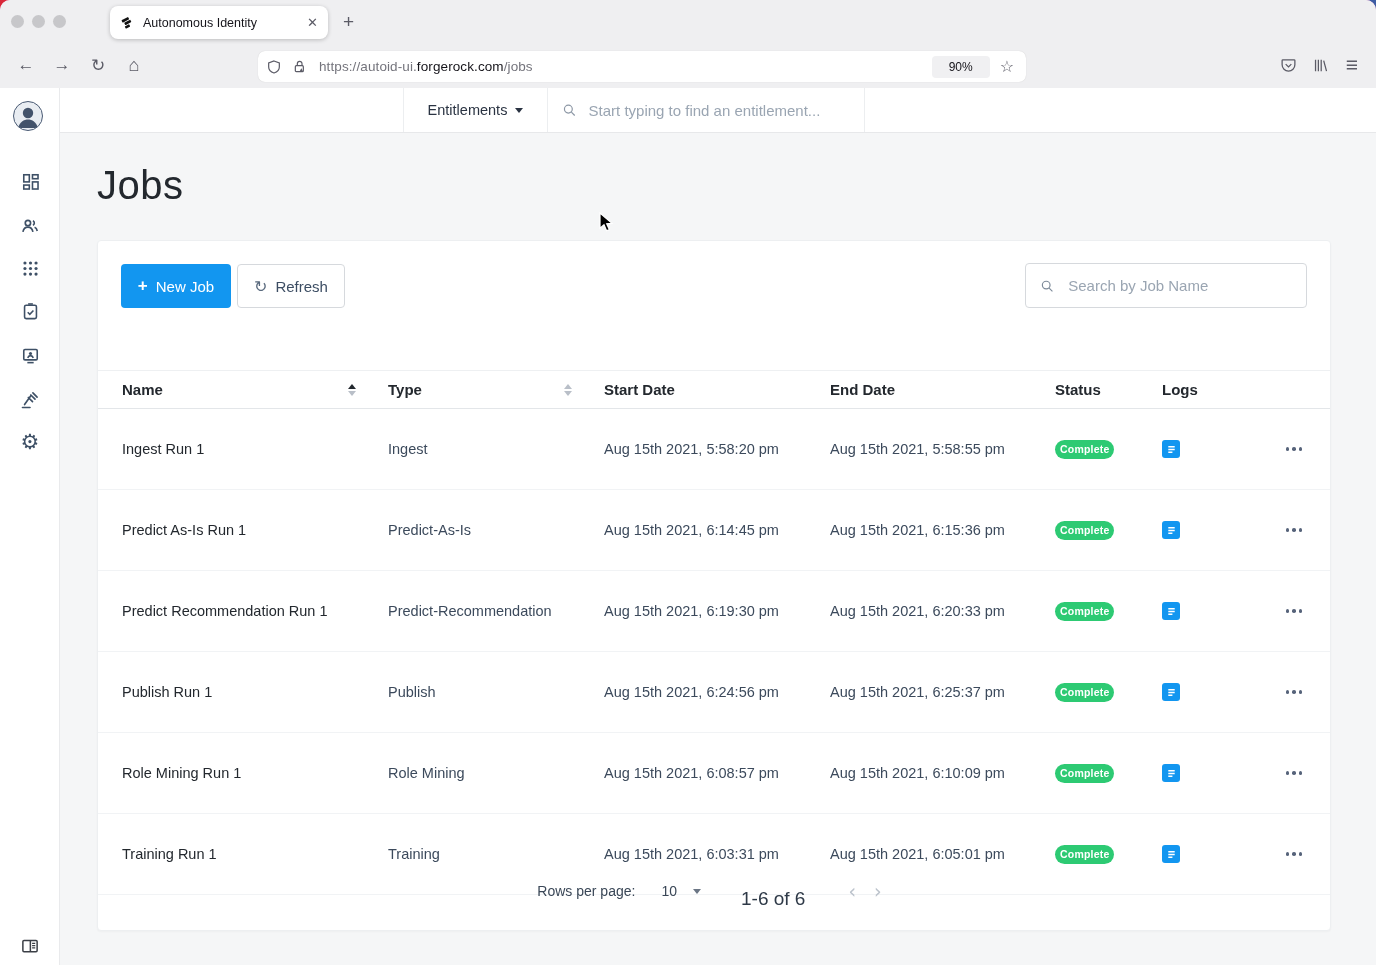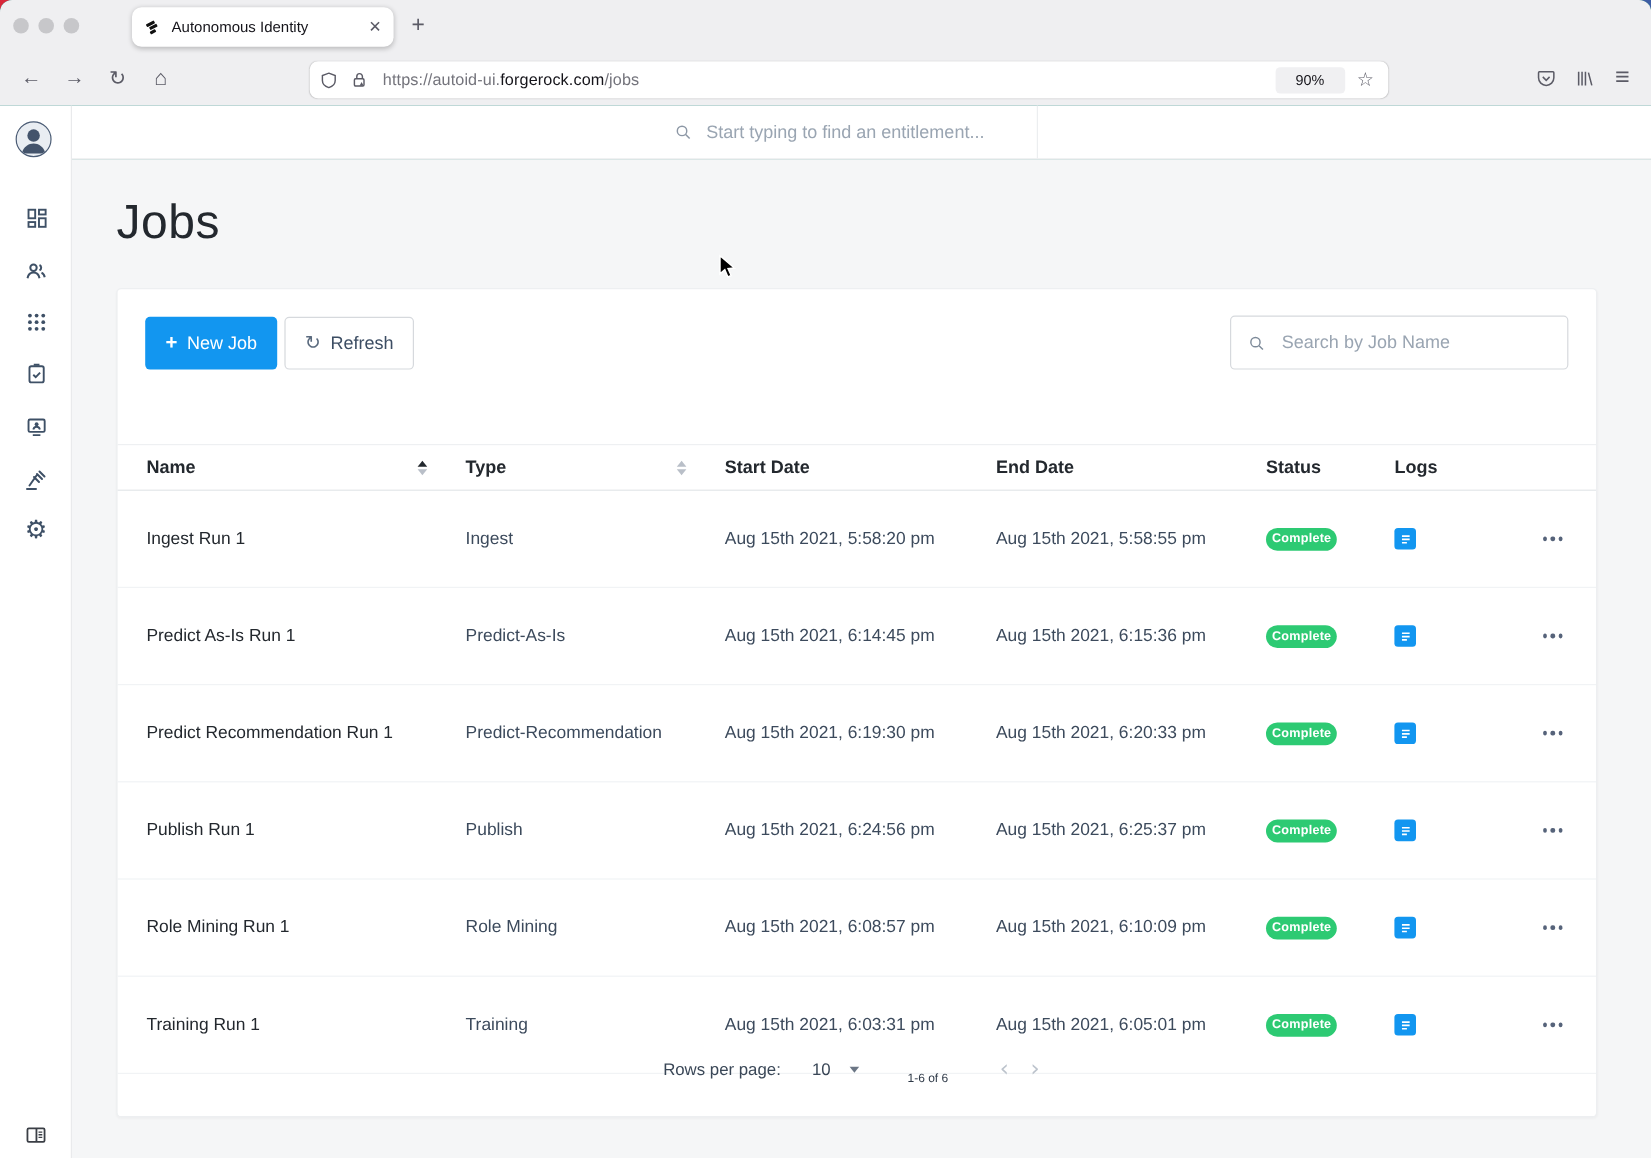--- a/index.html
+++ b/index.html
@@ -1,37 +1,37 @@
 <!DOCTYPE html>
 <html><head>
 <meta charset="utf-8">
 <style>
   * { margin:0; padding:0; box-sizing:border-box; }
   html,body { width:1376px; height:965px; overflow:hidden; }
   body {
     font-family:"Liberation Sans", sans-serif;
     background:linear-gradient(100deg,#d92739 0%,#c22c48 18%,#7a3f7e 55%,#2a67b0 100%);
   }
-  .window { position:absolute; inset:0; border-radius:10px 10px 0 0; overflow:hidden; background:#0f766e; }
+  .window { position:absolute; inset:0; border-radius:10px 10px 0 0; overflow:hidden; background:#f9a8d4; }
 
   
   .chrome { position:absolute; top:0; left:0; right:0; height:88px; background:#efeff1; }
   .tabbar { position:relative; height:45px; }
   .traffic { position:absolute; top:15px; left:11px; display:flex; gap:8px; }
   .traffic span { width:13px; height:13px; border-radius:50%; background:#c7c7ca; display:block; }
   .tab { position:absolute; left:110px; top:6px; width:218px; height:33px; background:#fff; border-radius:8px;
          box-shadow:0 1px 4px rgba(0,0,0,.22); display:flex; align-items:center; padding:0 10px; gap:8px; }
   .tab-title { flex:1; font-size:12.5px; color:#15141a; white-space:nowrap; overflow:hidden; }
   .tab-close { font-size:13px; color:#5b5b66; cursor:default; }
   .newtab { position:absolute; left:343px; top:10px; font-size:19px; color:#5b5b66; line-height:24px; }
 
   .toolbar { position:relative; height:43px; }
   .navbtn { position:absolute; top:4px; width:32px; height:32px; display:flex; align-items:center; justify-content:center;
             font-size:17px; color:#5b5b66; border-radius:6px; }
-  .urlbar { position:absolute; left:258px; top:6px; width:899px; height:31px; background:#fff; border-radius:7px;
+  .urlbar { position:absolute; left:258px; top:6px; width:768px; height:31px; background:#fff; border-radius:7px;
             display:flex; align-items:center; padding:0 8px; box-shadow:0 0 1px rgba(0,0,0,.18); }
   .urlbar svg { flex:none; }
   .urltext { margin-left:11px; font-size:13.5px; letter-spacing:.1px; }
   .url-dim { color:#74747c; } .url-domain { color:#15141a; }
   .zoomchip { margin-left:auto; background:#f0f0f2; border-radius:4px; font-size:12px; color:#15141a; padding:4px 17px; }
   .star { margin:0 4px 0 10px; font-size:16px; color:#5b5b66; }
   .chrome-right { position:absolute; top:4px; right:8px; display:flex; }
   .chrome-right .navbtn { position:static; }
 
   
@@ -79,21 +79,21 @@
            padding:3px 5px 4px; border-radius:10px; letter-spacing:.2px; }
   .logs-chip { width:18px; height:18px; background:#1296f0; border-radius:3px; display:flex; align-items:center; justify-content:center; }
   .actions { display:flex; justify-content:flex-end; padding-right:28px; gap:3px; }
   .actions i { width:3.5px; height:3.5px; border-radius:50%; background:#56637a; }
 
   .tfoot { position:absolute; bottom:0; left:0; right:0; height:78px; display:flex; align-items:center; justify-content:center;
            font-size:14px; color:#3a4757; }
   .rpp-label { margin-right:26px; }
   .rpp-select { display:flex; align-items:center; gap:16px; color:#3a4757; }
   .rpp-select .caret-down { border-top-color:#6b7685; }
-  .range { margin:16px 34px 0 40px; font-size:10px; color:#2e3947; }
+  .range { margin:16px 34px 0 40px; font-size:19px; color:#2e3947; }
   .pgbtn { font-size:19px; color:#bcc3cc; padding:0 9px; font-family:"DejaVu Sans", sans-serif; }
 
   .cursor { position:absolute; left:599px; top:212px; z-index:50; pointer-events:none; }
 </style>
 </head>
 <body>
 
 <div class="window">
 
   <div class="chrome">
@@ -216,20 +216,24 @@
     <div class="side-ic" style="bottom:11px">
       <svg width="18" height="16" viewBox="0 0 24 20" fill="none" stroke="#3b3f46" stroke-width="2">
         <rect x="2.5" y="2.5" width="19" height="15" rx="1.5"></rect>
         <path d="M12.5 2.5v15"></path>
         <path d="M14.8 6.5h4.2M14.8 9.5h4.2M14.8 12.5h4.2" stroke-width="1.4"></path>
       </svg>
     </div>
   </div>
 
   <div class="appbar">
+    <div class="ctx-select">
+      <span>Entitlements</span>
+      <span class="caret-down"></span>
+    </div>
     <div class="ent-search">
       <svg width="16" height="16" viewBox="0 0 24 24" fill="none" stroke="#8c97a5" stroke-width="2">
         <circle cx="10.5" cy="10.5" r="6.5"></circle>
           <path d="M15.5 15.5L21 21"></path>
       </svg>
       <input type="text" placeholder="Start typing to find an entitlement..." style="">
     </div>
   </div>
 
   <div class="main">

